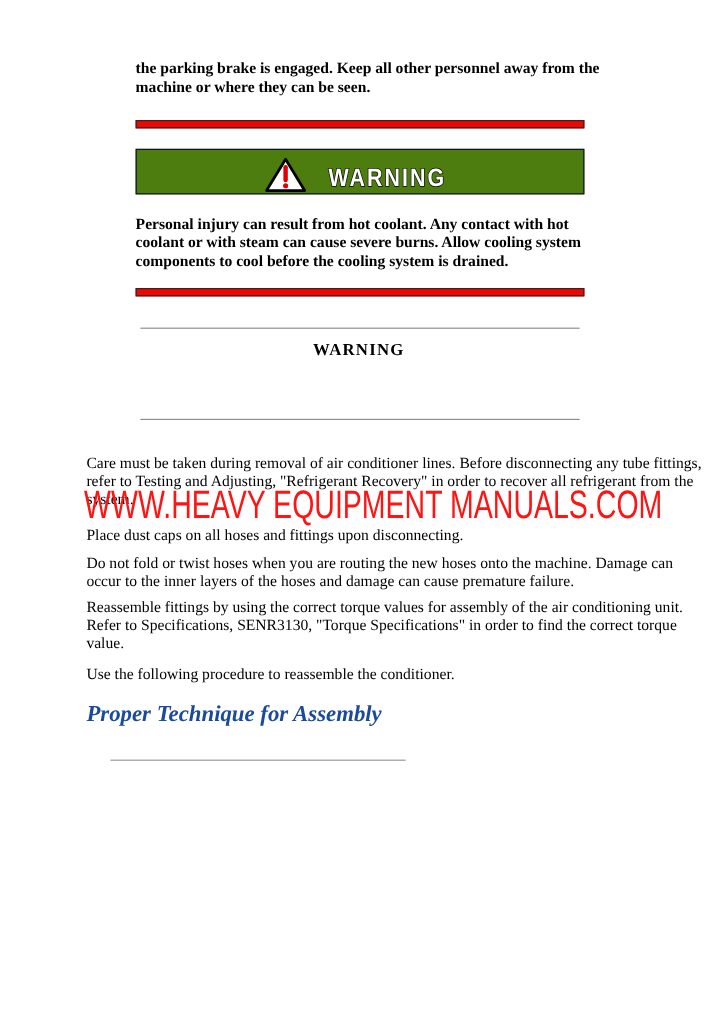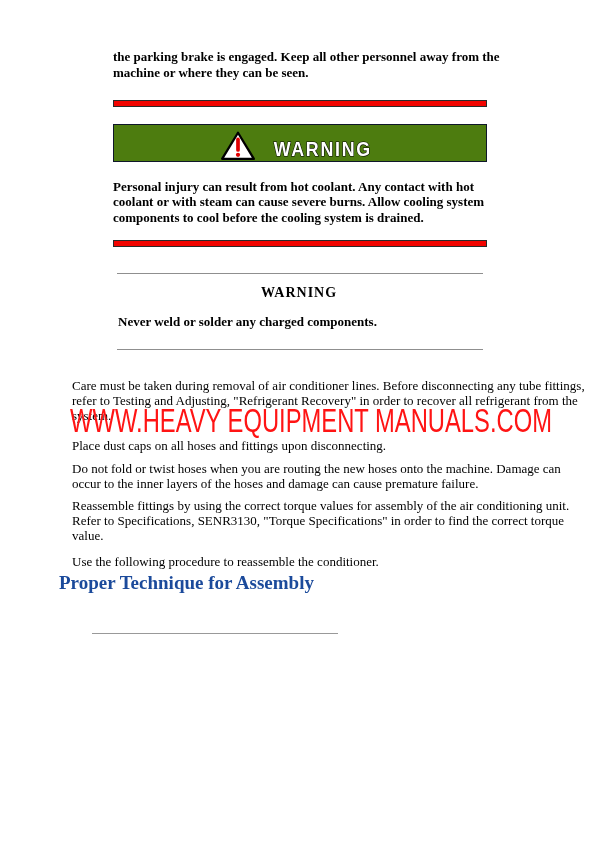--- a/index.html
+++ b/index.html
@@ -76,24 +76,25 @@
     position:absolute;top:402px;left:50%;
     transform:translateX(-50%) scaleX(0.72);
     transform-origin:center;
     white-space:nowrap;
     font-family:"Liberation Sans",sans-serif;
     font-size:33px;font-weight:normal;
     color:#ff1414;
   }
   
   .heading{
-    position:absolute;left:59px;top:572px;margin:0;
+    position:absolute;left:59px;top:572px;margin:13px;
     font-size:19px;font-weight:bold;
     color:#1b4a9b;
     font-family:"Liberation Serif",serif;
+    font-style:italic;
   }
 </style>
 </head>
 <body>
 
 <div class="page">
 
   <p class="intro">the parking brake is engaged. Keep all other personnel away from the
 machine or where they can be seen.</p>
 
@@ -113,21 +114,20 @@
   <p class="warn-text">Personal injury can result from hot coolant. Any contact with hot
 coolant or with steam can cause severe burns. Allow cooling system
 components to cool before the cooling system is drained.</p>
 
   <div class="redbar bar2"></div>
 
   <div class="rule hr1"></div>
 
   <div class="notice-title">WARNING</div>
 
-  <p class="notice-text">Never weld or solder any charged components.</p>
 
   <div class="rule hr2"></div>
 
   <p class="body-p p1">Care must be taken during removal of air conditioner lines. Before disconnecting any tube fittings,
 refer to Testing and Adjusting, "Refrigerant Recovery" in order to recover all refrigerant from the
 system.</p>
   <p class="body-p p2">Place dust caps on all hoses and fittings upon disconnecting.</p>
   <p class="body-p p3">Do not fold or twist hoses when you are routing the new hoses onto the machine. Damage can
 occur to the inner layers of the hoses and damage can cause premature failure.</p>
   <p class="body-p p4">Reassemble fittings by using the correct torque values for assembly of the air conditioning unit.

